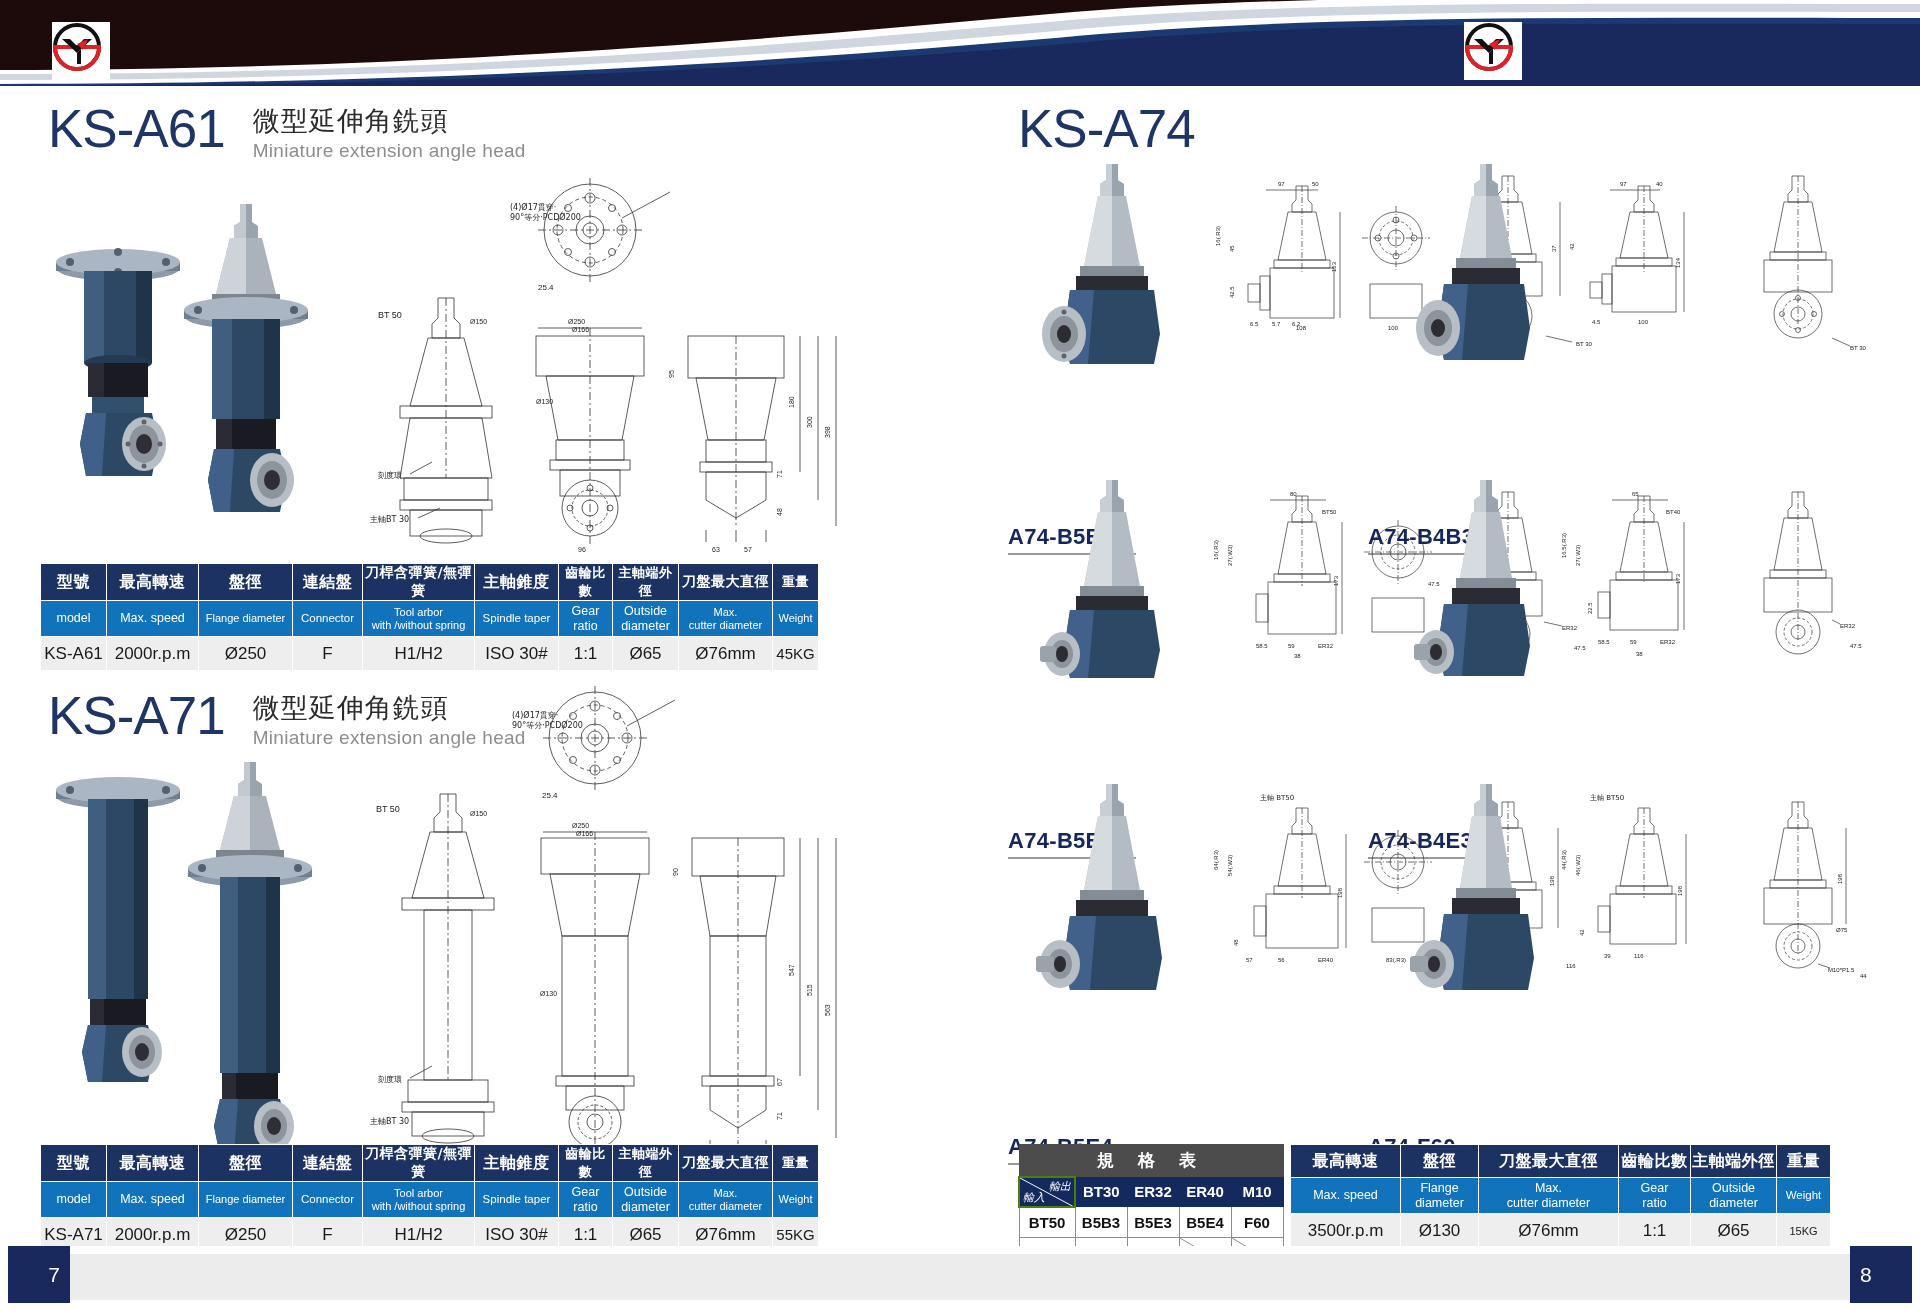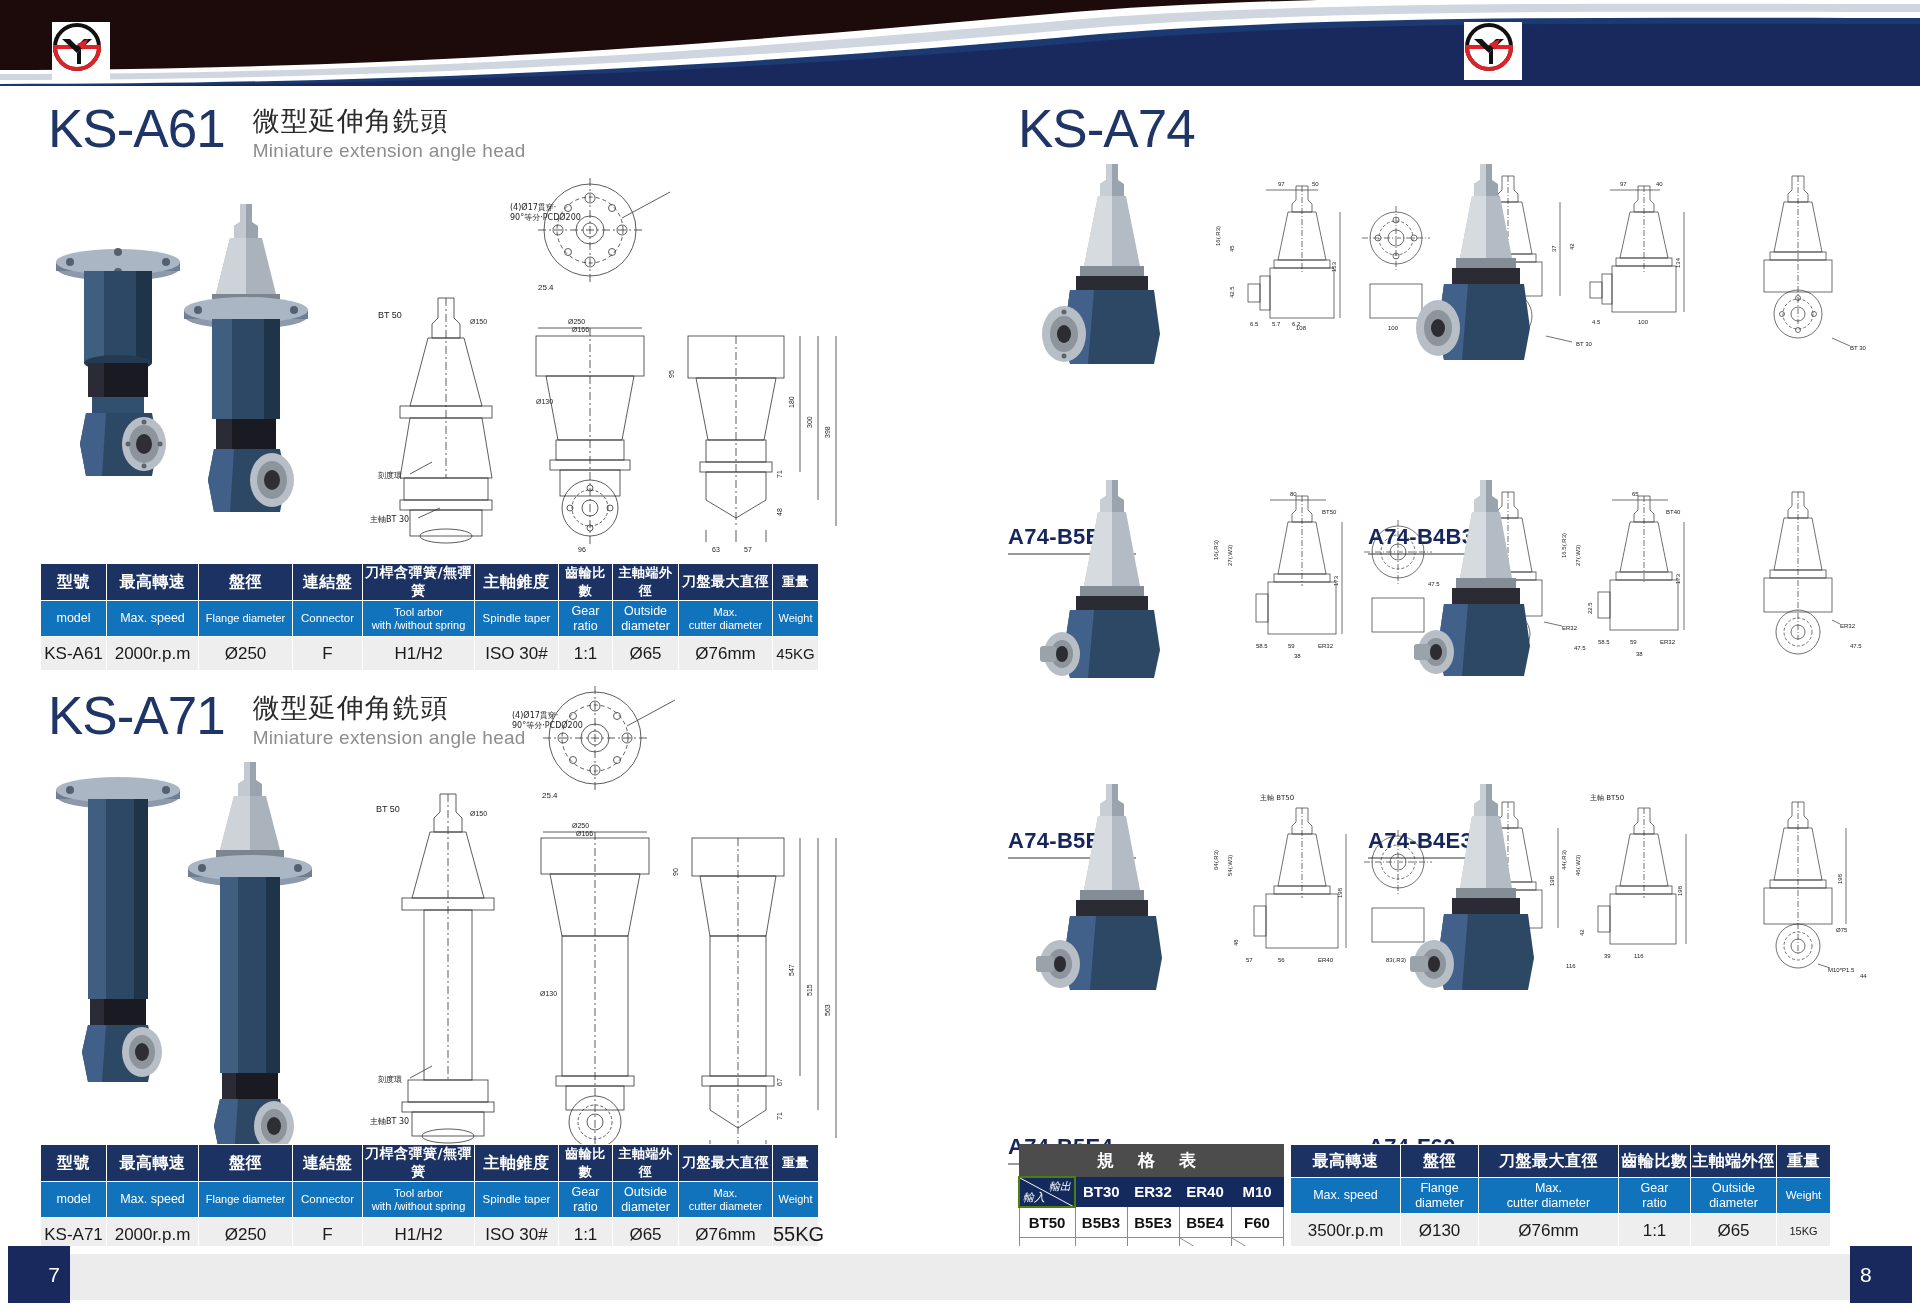--- a/index.html
+++ b/index.html
@@ -482,21 +482,21 @@
     <tr>
       <td class="r-val">KS-A71</td>
       <td class="r-val">2000r.p.m</td>
       <td class="r-val">Ø250</td>
       <td class="r-val">F</td>
       <td class="r-val">H1/H2</td>
       <td class="r-val">ISO 30#</td>
       <td class="r-val">1:1</td>
       <td class="r-val">Ø65</td>
       <td class="r-val">Ø76mm</td>
-      <td class="r-val" style="font-size:20px">55KG</td>
+      <td class="r-val" style="font-size:15px">55KG</td>
     </tr>
   </tbody>
     </table>
 </div>
 
 <div class="page page-right">
 
   <div class="prod-title" style="left:58px; top:16px;">
     <div class="prod-code">KS-A74</div>
   </div>

